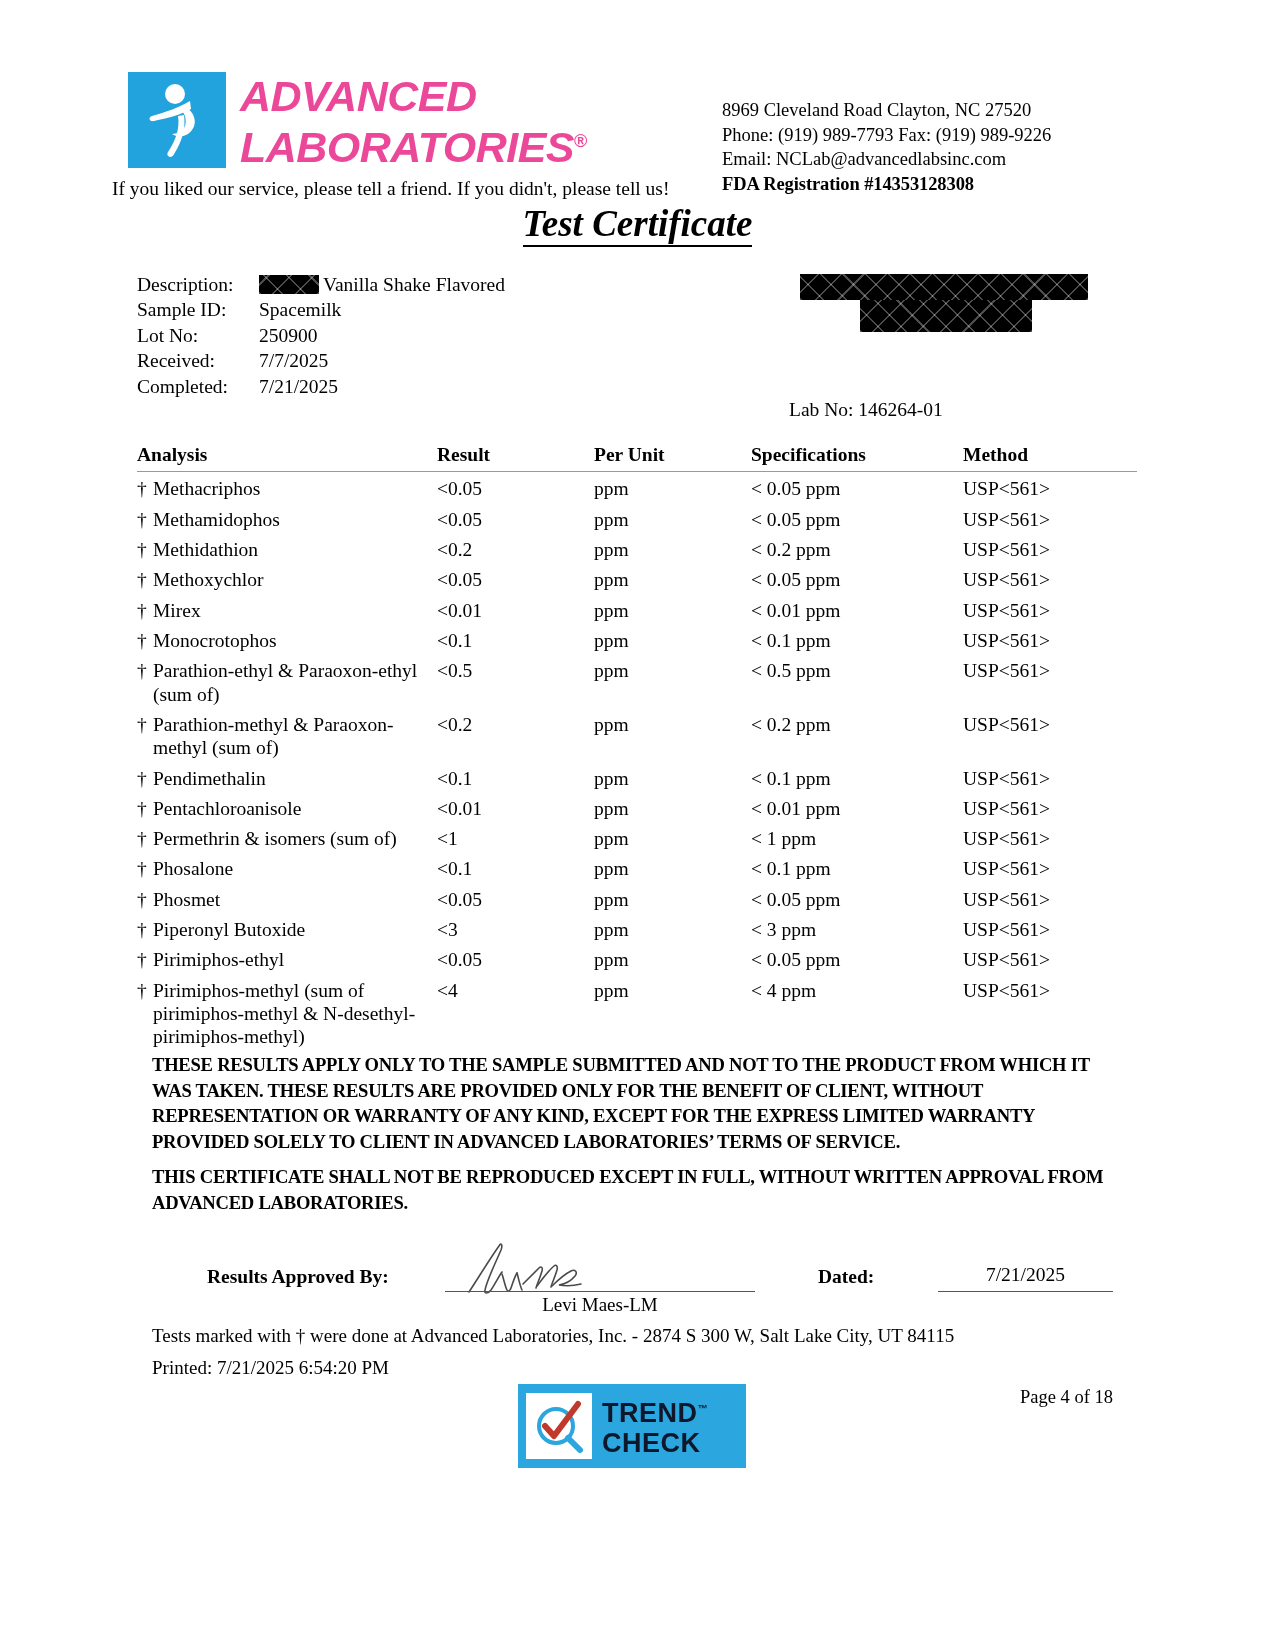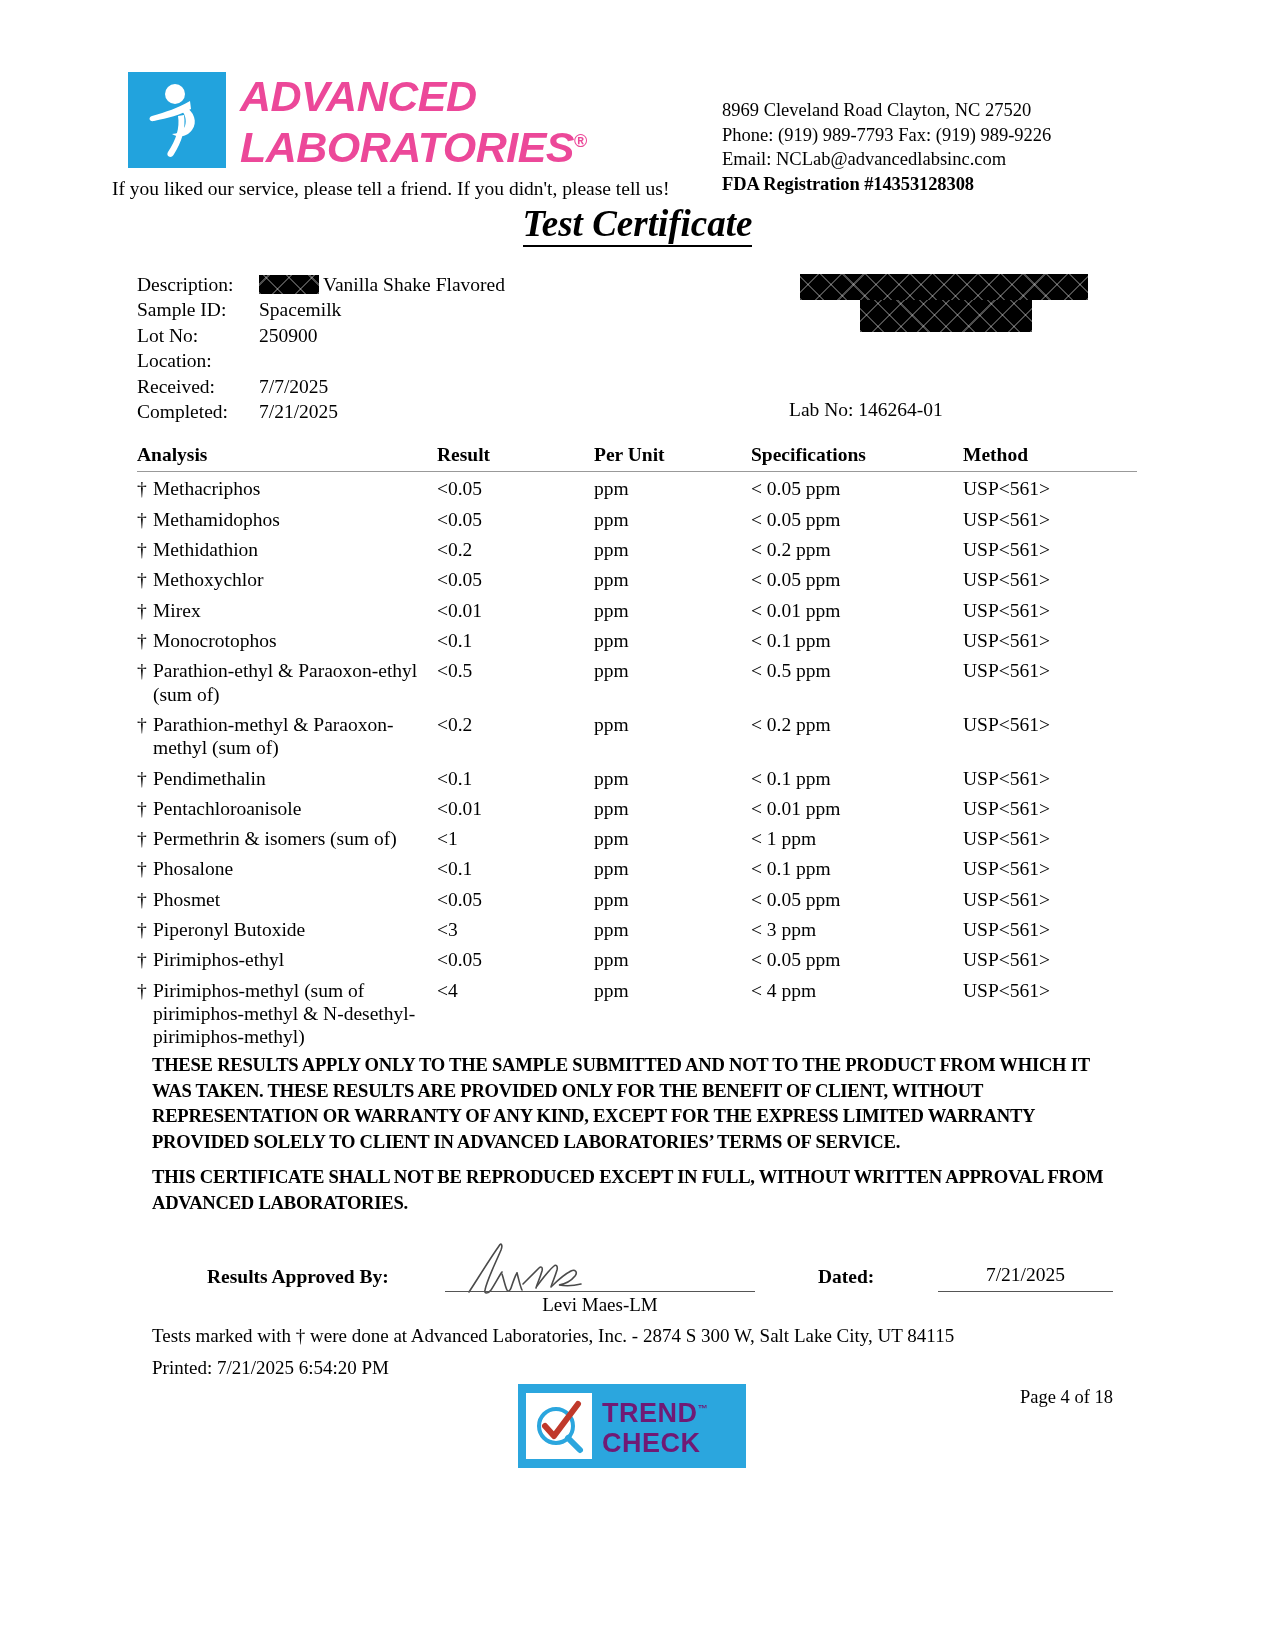--- a/index.html
+++ b/index.html
@@ -289,21 +289,21 @@
     width: 66px;
     height: 66px;
     background: #ffffff;
     flex: none;
     position: relative;
   }
   .trend-words {
     margin-left: 10px;
     font-family: "Liberation Sans", "DejaVu Sans", sans-serif;
     font-weight: bold;
-    color: #701a75;
+    color: #0f172a;
     font-size: 27px;
     line-height: 30px;
     letter-spacing: 0.5px;
   }
   .trend-words .tm {
     font-size: 10px;
     vertical-align: super;
   }
   .page-num {
     position: absolute;
@@ -355,24 +355,20 @@
         <div class="si-label">Description:</div>
         <div class="si-value"><span class="redact redact-inline"></span><span>Vanilla Shake Flavored</span></div>
       </div>
       <div class="si-row">
         <div class="si-label">Sample ID:</div>
         <div class="si-value">Spacemilk</div>
       </div>
       <div class="si-row">
         <div class="si-label">Lot No:</div>
         <div class="si-value">250900</div>
-      </div>
-      <div class="si-row">
-        <div class="si-label">Location:</div>
-        <div class="si-value"></div>
       </div>
       <div class="si-row">
         <div class="si-label">Received:</div>
         <div class="si-value">7/7/2025</div>
       </div>
       <div class="si-row">
         <div class="si-label">Completed:</div>
         <div class="si-value">7/21/2025</div>
       </div>
     </div>

